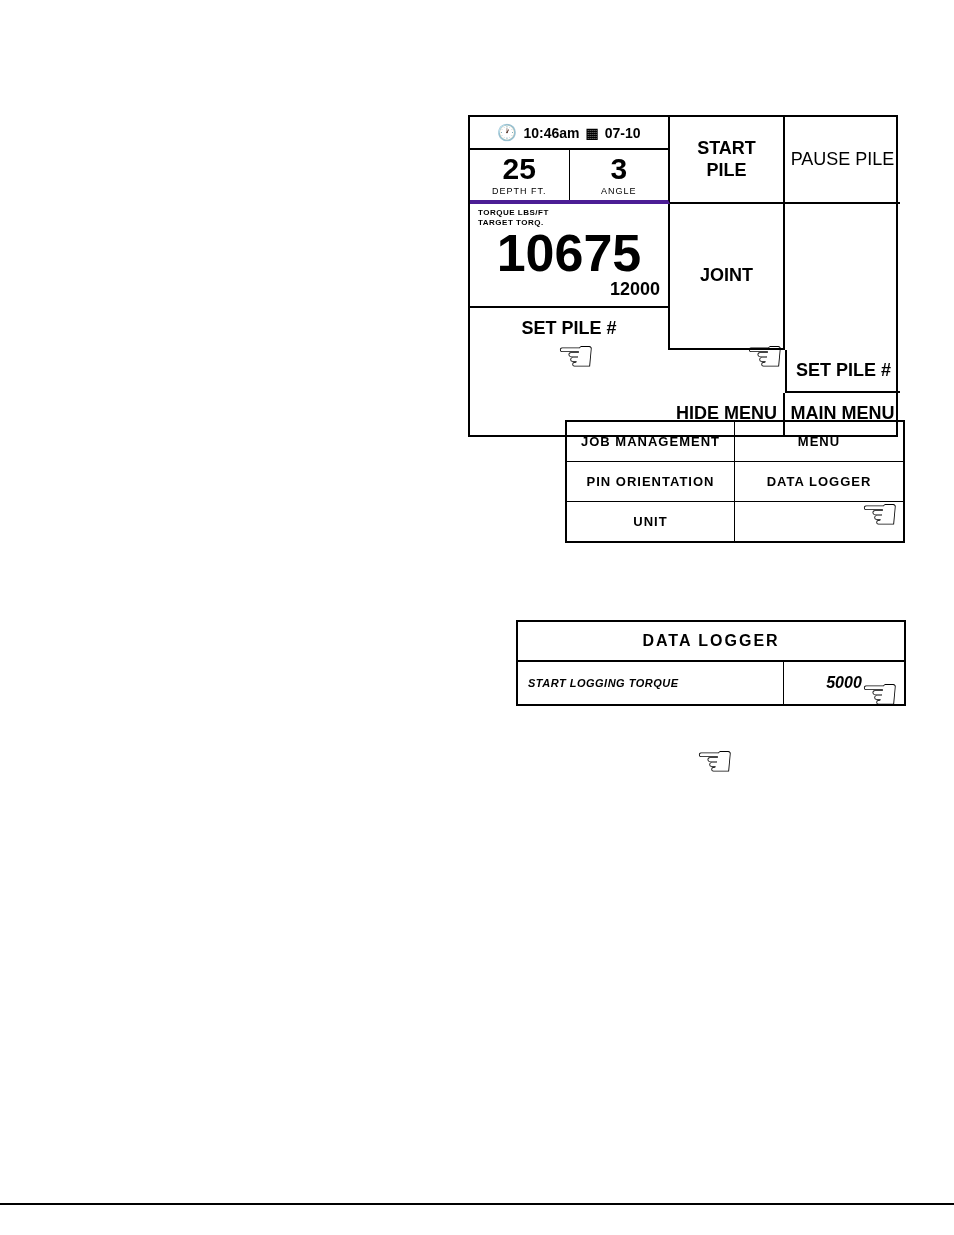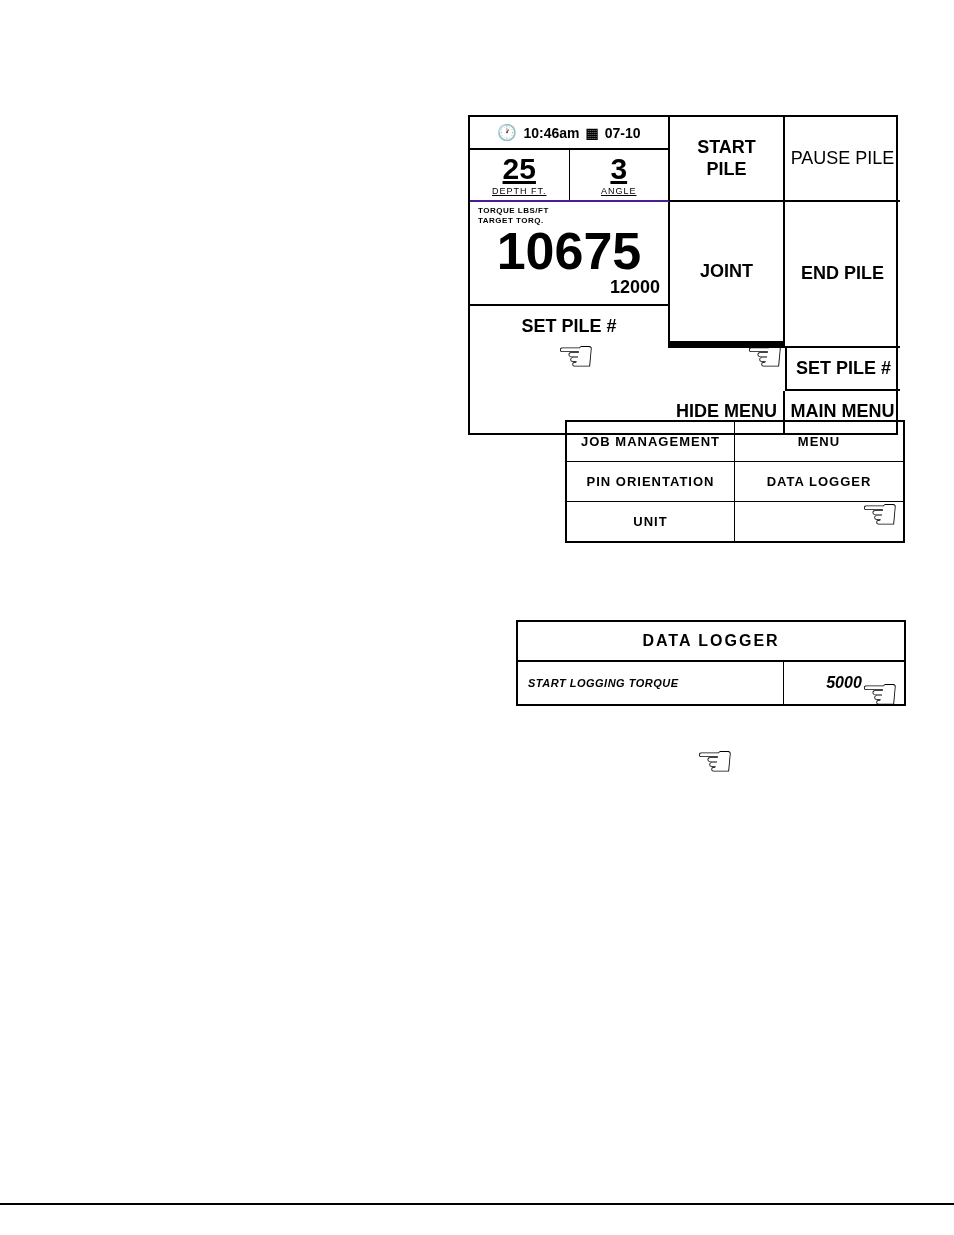--- a/index.html
+++ b/index.html
@@ -91,24 +91,23 @@
       font-size: 16px;
       font-weight: bold;
       letter-spacing: 2px;
       padding: 6px;
     }
 
     
     .depth-angle-cell {
       grid-column: 1 / 2;
       border-right: 2px solid #000;
-      border-bottom: 2px solid #4c1d95;
+      border-bottom: 4px solid #4c1d95;
       display: flex;
       align-items: flex-end;
-      text-decoration: underline;
     }
     .depth-box {
       flex: 1;
       border-right: 1px solid #000;
       padding: 4px 8px;
       display: flex;
       flex-direction: column;
       align-items: center;
       justify-content: flex-end;
     }
@@ -138,21 +137,21 @@
     .angle-label {
       font-size: 9px;
       letter-spacing: 1px;
       margin-top: 2px;
     }
 
     .btn-joint {
       grid-column: 2 / 3;
       grid-row: 3 / 5;
       border-right: 2px solid #000;
-      border-bottom: 7px solid #000000;
+      border-bottom: 2px solid #000000;
       display: flex;
       align-items: center;
       justify-content: center;
       font-size: 18px;
       font-weight: bold;
       cursor: pointer;
     }
 
     .btn-end-pile {
       grid-column: 3 / 4;
@@ -395,21 +394,20 @@
       <div class="depth-box">
         <div class="depth-value">25</div>
         <div class="depth-label">DEPTH FT.</div>
       </div>
       <div class="angle-box">
         <div class="angle-value">3</div>
         <div class="angle-label">ANGLE</div>
       </div>
     </div>
     <div class="btn-joint">JOINT</div>
-    <div class="btn-end-pile">END PILE</div>
 
     <div class="torque-cell">
       <div class="torque-labels">
         <span>TORQUE LBS/FT</span>
         <span>TARGET TORQ.</span>
       </div>
       <div class="torque-value">10675</div>
       <div class="target-value">12000</div>
     </div>
 

